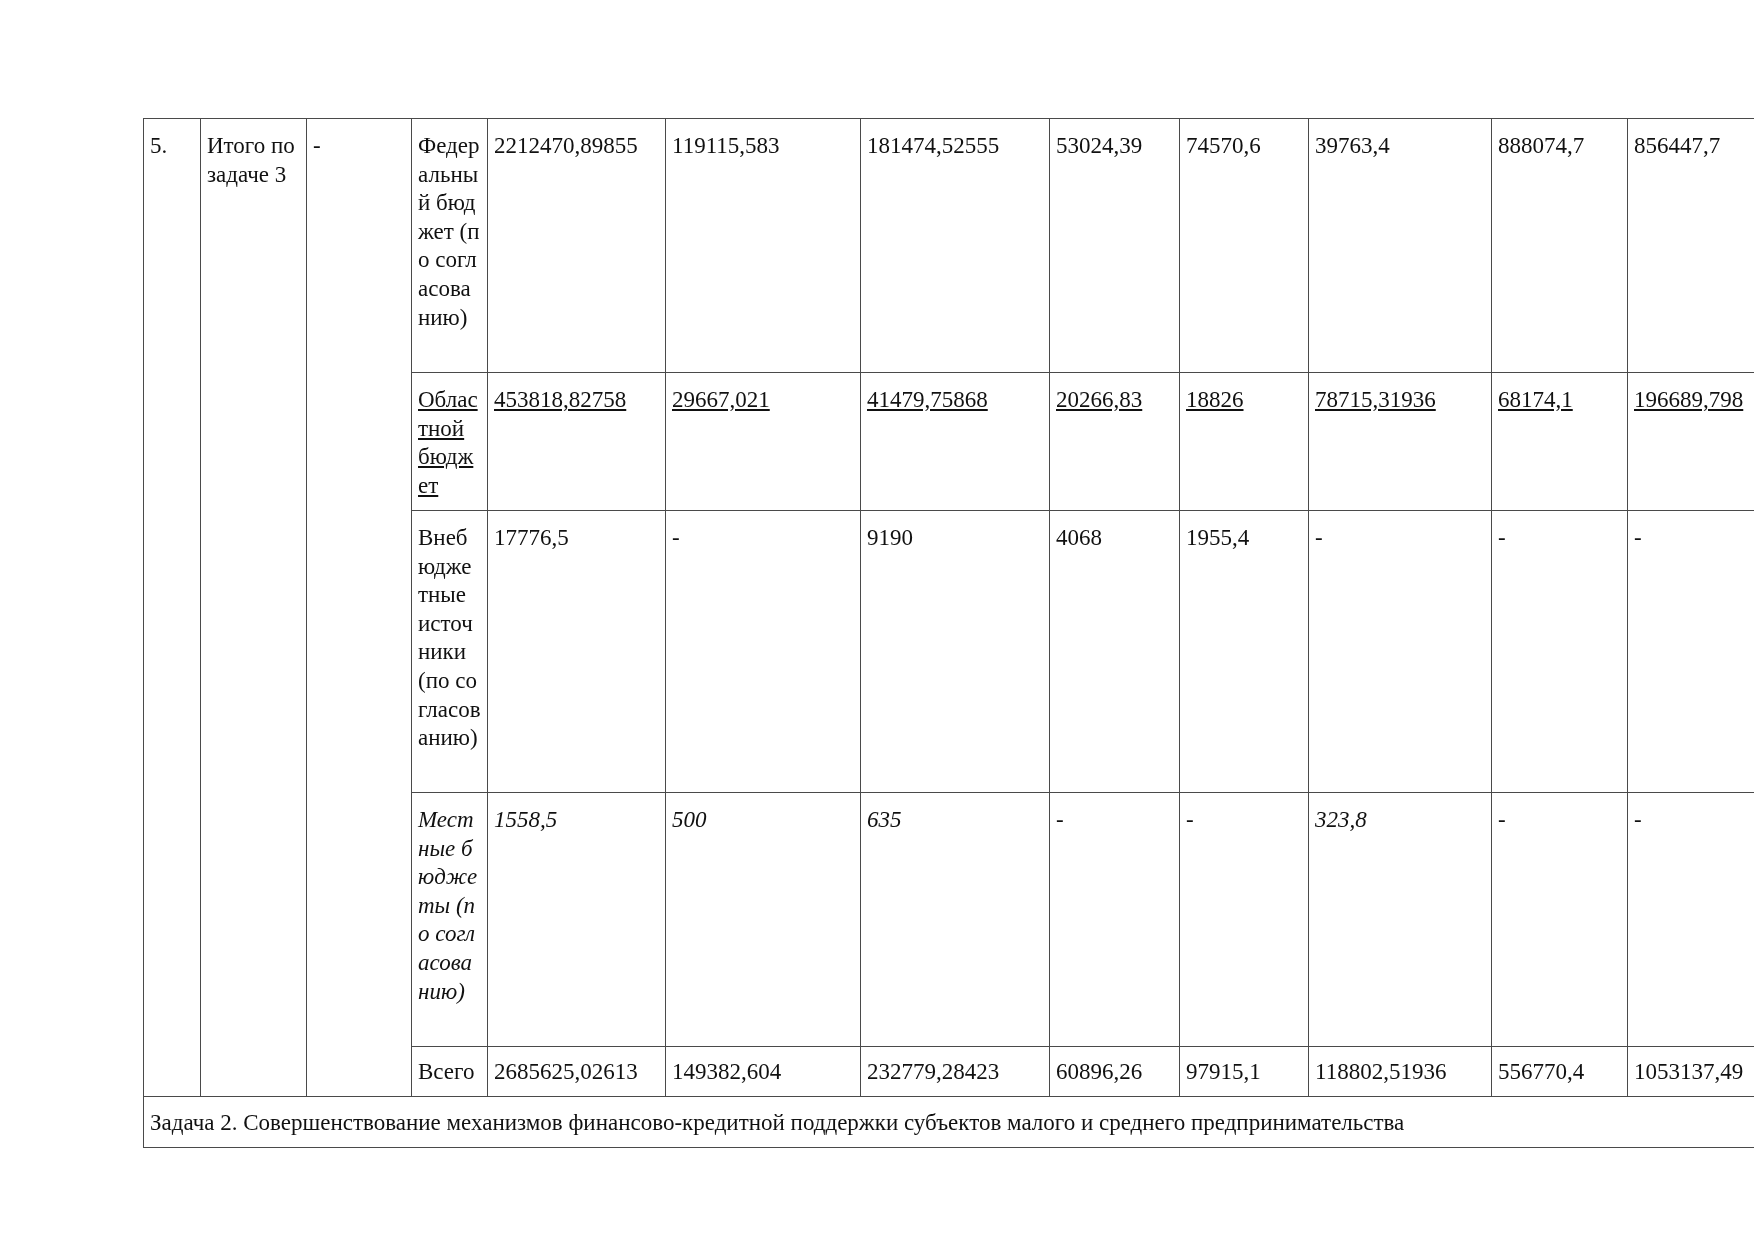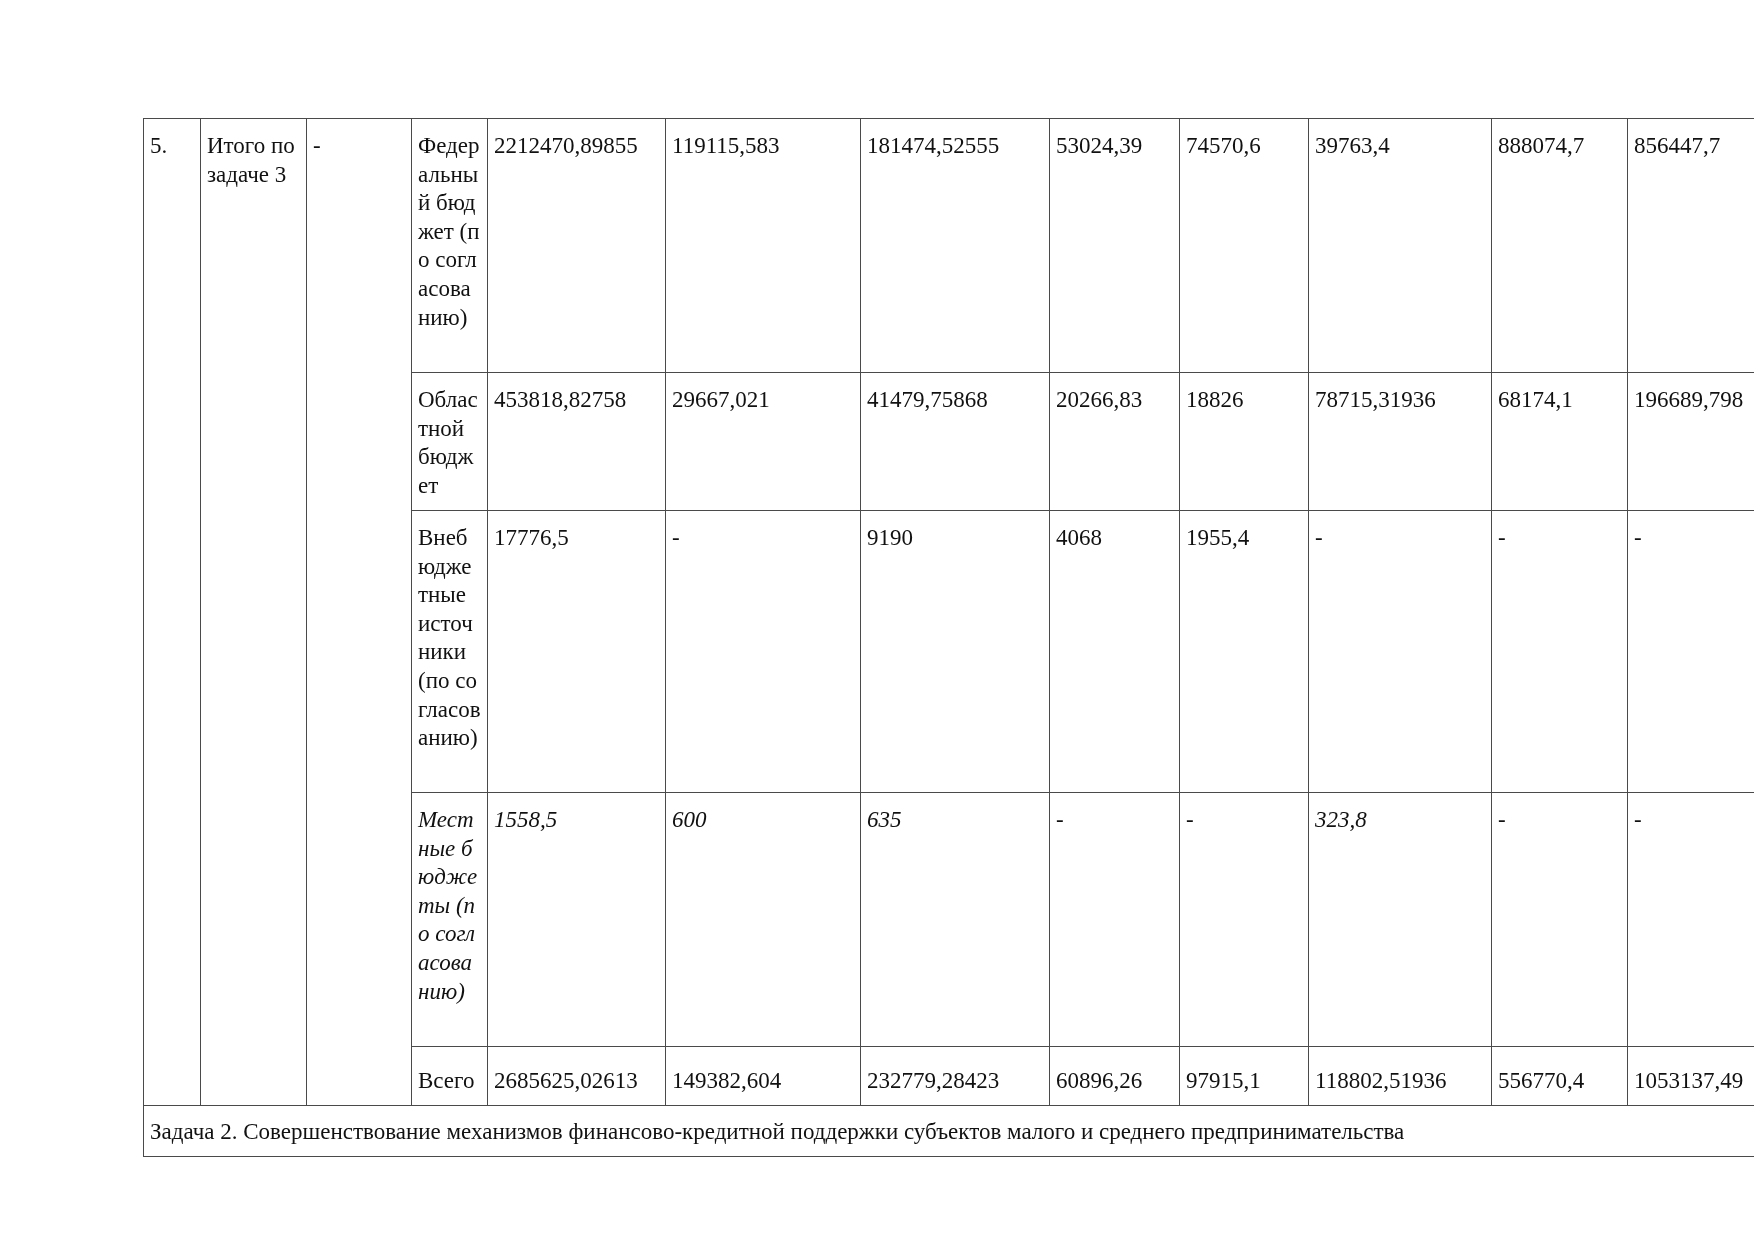--- a/index.html
+++ b/index.html
@@ -36,24 +36,24 @@
     padding: 13px 6px 0 6px;
     font-size: 23px;
     line-height: 28.6px;
     white-space: normal;
     word-break: break-all;
     overflow: hidden;
   }
   table.budget td.num { white-space: nowrap; word-break: normal; }
   .src-label { word-break: break-all; }
   tr.r-fed  td { height: 240px; }
-  tr.r-obl  td { height: 124px; }
+  tr.r-obl  td { height: 124px; text-decoration: underline; }
   tr.r-vne  td { height: 268px; }
   tr.r-mest td { height: 240px; font-style: italic; }
-  tr.r-total td { height: 38px; padding-top: 20px; }
+  tr.r-total td { height: 38px; padding-top: 11px; }
   tr.r-task2 td { height: 38px; padding-top: 12px; white-space: nowrap; }
 </style>
 </head>
 <body>
 
 <div class="page">
   <table class="budget">
     <colgroup>
       <col style="width:57px">
       <col style="width:106px">
@@ -105,21 +105,21 @@
       <td class="num">4068</td>
       <td class="num">1955,4</td>
       <td class="num">-</td>
       <td class="num">-</td>
       <td class="num">-</td>
     </tr>
 
     <tr class="r-mest">
       <td class="src-label">Местные бюджеты (по согласованию)</td>
       <td class="num">1558,5</td>
-      <td class="num">600</td>
+      <td class="num">500</td>
       <td class="num">635</td>
       <td class="num">-</td>
       <td class="num">-</td>
       <td class="num">323,8</td>
       <td class="num">-</td>
       <td class="num">-</td>
     </tr>
 
     <tr class="r-total">
       <td class="num">Всего</td>

